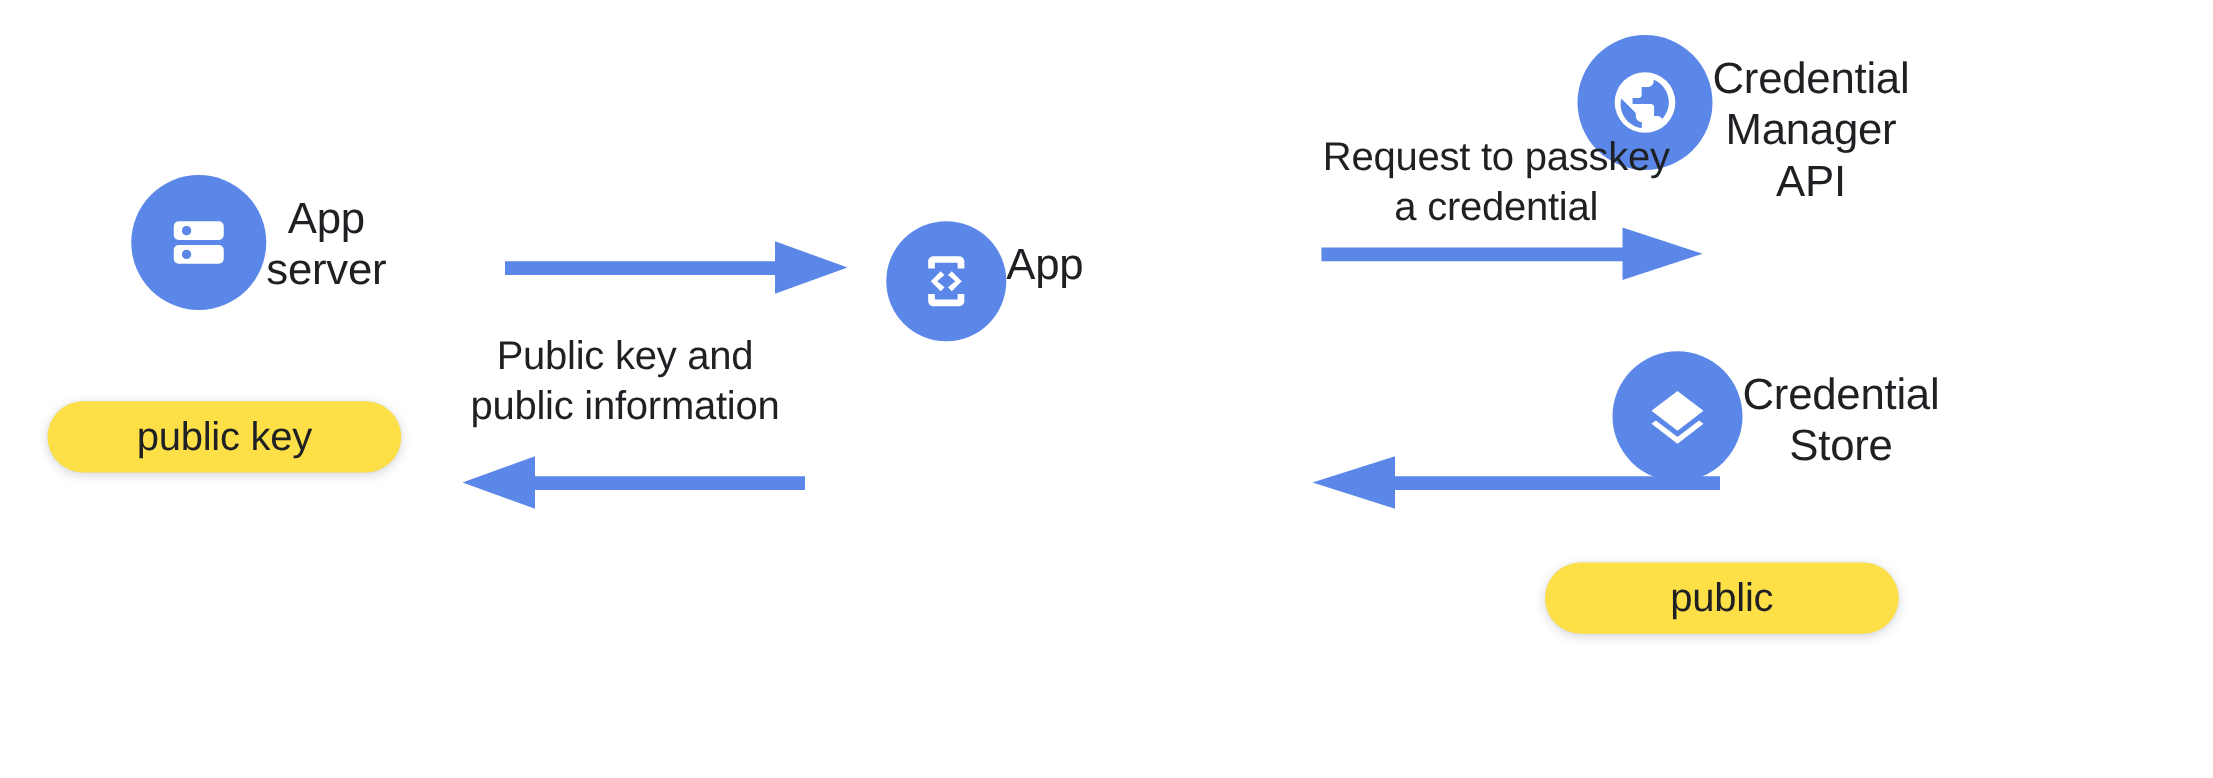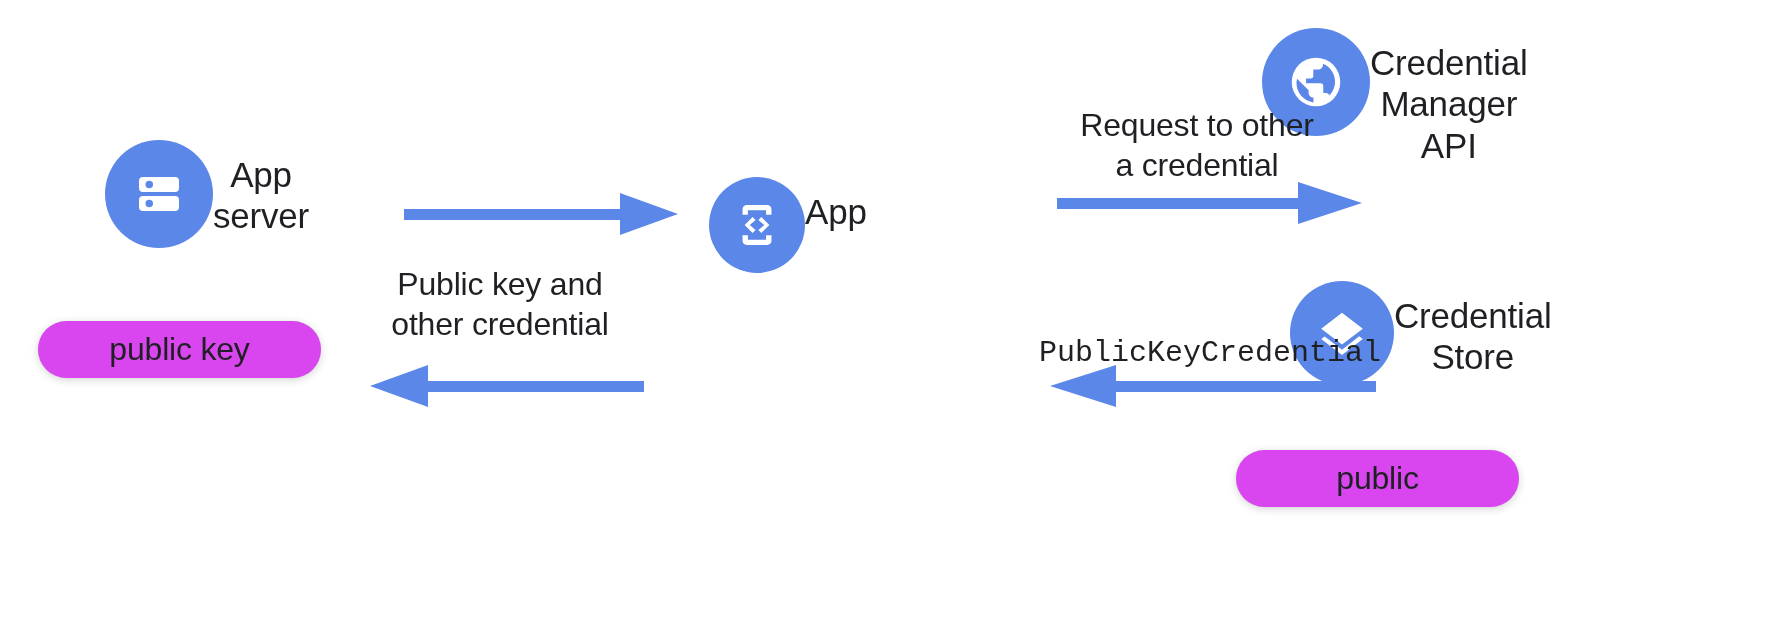--- a/index.html
+++ b/index.html
@@ -39,21 +39,21 @@
     line-height: 1.18;
     color: #1f2023;
     text-align: center;
     letter-spacing: -0.2px;
     white-space: pre-line;
   }
 
   
   .pill {
     position: absolute;
-    background: #d946ef;
+    background: #fde047;
     border-radius: 999px;
     box-shadow: 0 2px 9px rgba(0,0,0,0.17), 0 0 1px rgba(0,0,0,0.10);
     display: flex;
     align-items: center;
     justify-content: center;
     font-size: 32px;
     color: #1f2023;
     letter-spacing: -0.2px;
   }
 
@@ -137,38 +137,37 @@
   </div>
 
   <div class="arrow" style="left:404px; top:190px;">
     <svg width="274" height="48" viewBox="0 0 274 48">
       <rect x="0" y="19" width="222" height="11" fill="#5b87e8"></rect>
       <path d="M216 3 L274 24 L216 45 Z" fill="#5b87e8"></path>
     </svg>
   </div>
 
   <div class="arrow-label" style="left:355px; top:265px; width:290px;">Public key and
-other credential</div>
+public information</div>
   <div class="arrow" style="left:370px; top:362px;">
     <svg width="274" height="48" viewBox="0 0 274 48">
       <rect x="52" y="19" width="222" height="11" fill="#5b87e8"></rect>
       <path d="M58 3 L0 24 L58 45 Z" fill="#5b87e8"></path>
     </svg>
   </div>
 
-  <div class="arrow-label" style="left:1047px; top:106px; width:300px;">Request to other
+  <div class="arrow-label" style="left:1047px; top:106px; width:300px;">Request to passkey
 a credential</div>
   <div class="arrow" style="left:1057px; top:179px;">
     <svg width="305" height="48" viewBox="0 0 305 48">
       <rect x="0" y="19" width="247" height="11" fill="#5b87e8"></rect>
       <path d="M241 3 L305 24 L241 45 Z" fill="#5b87e8"></path>
     </svg>
   </div>
 
-  <div class="arrow-label mono" style="left:1000px; top:335px; width:420px;">PublicKeyCredential</div>
   <div class="arrow" style="left:1050px; top:362px;">
     <svg width="326" height="48" viewBox="0 0 326 48">
       <rect x="60" y="19" width="266" height="11" fill="#5b87e8"></rect>
       <path d="M66 3 L0 24 L66 45 Z" fill="#5b87e8"></path>
     </svg>
   </div>
 
 </div>
 
 </body></html>

